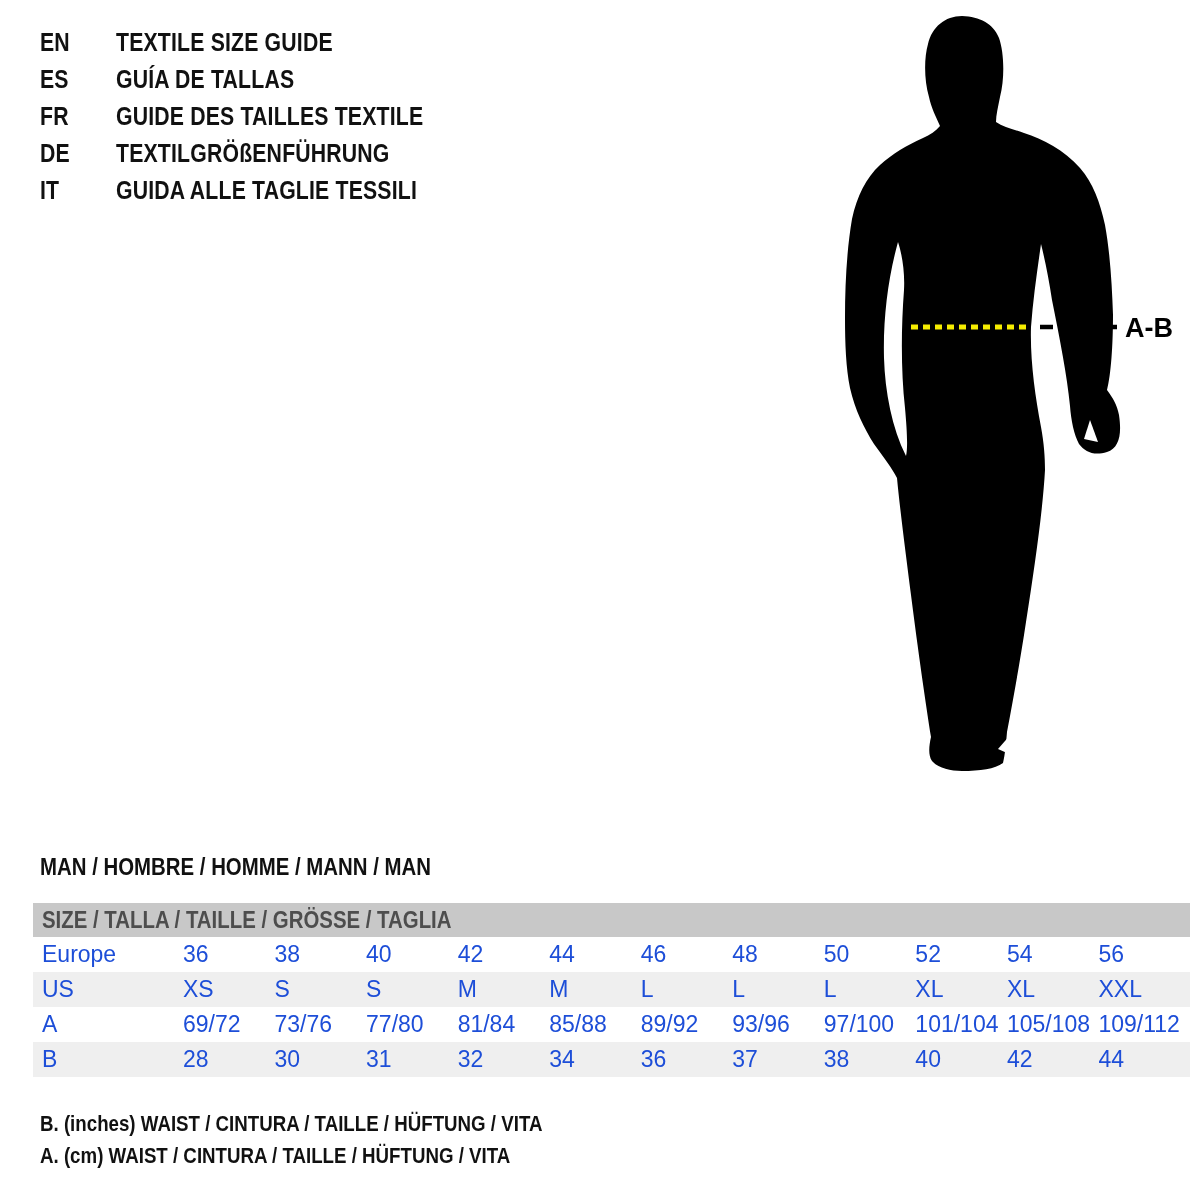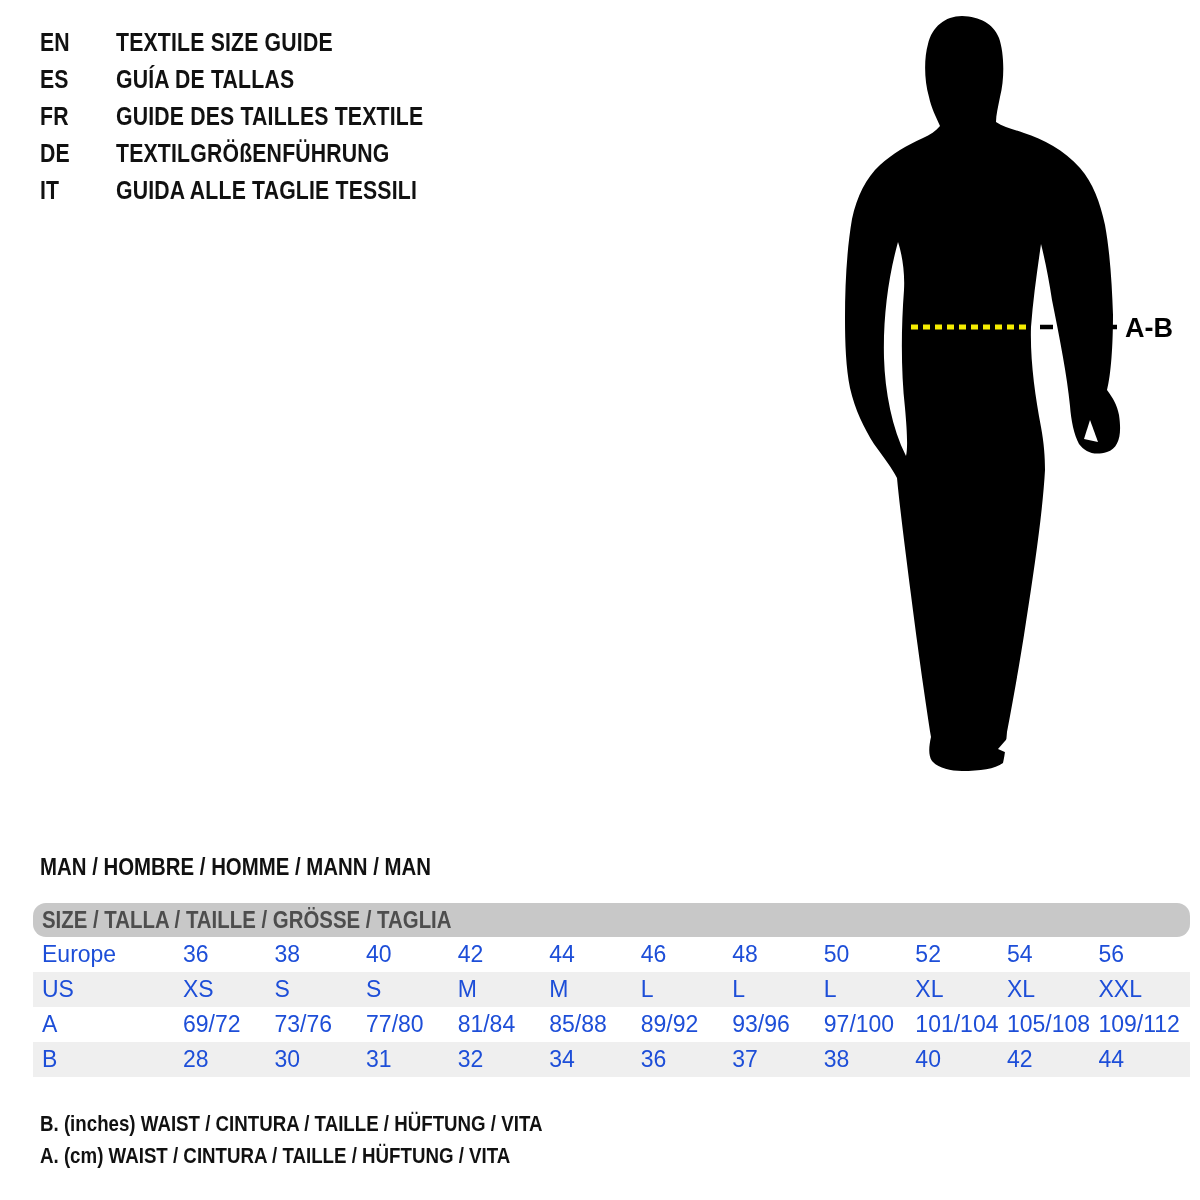--- a/index.html
+++ b/index.html
@@ -16,21 +16,21 @@
   
   .category-title{position:absolute;left:40px;top:221px;font-weight:700;font-size:26px;}
   .section-title{position:absolute;left:40px;top:853px;font-weight:700;font-size:24px;}
 
   
   .fig-svg{position:absolute;left:0;top:0;width:1200px;height:1200px;pointer-events:none;}
   .fig-svg text{font-family:"Liberation Sans",sans-serif;font-weight:700;font-size:27px;fill:#000;}
 
   
   .size-table{position:absolute;left:33px;top:903px;width:1157px;}
-  .thead{height:34px;line-height:34px;background:#c8c8c8;color:#4d4d4d;font-weight:700;font-size:24px;padding-left:9px;border-radius:13px;}
+  .thead{height:34px;line-height:34px;background:#c8c8c8;color:#4d4d4d;font-weight:700;font-size:24px;padding-left:9px;}
   .trow{display:grid;grid-template-columns:150px repeat(11,1fr);height:35px;line-height:35px;font-size:23px;color:#1d4ed8;}
   .trow.alt{background:#efefef;}
   .tlabel{padding-left:9px;text-align:left;}
   .tcell{text-align:left;}
 
   
   .notes{position:absolute;left:40px;top:1108px;}
   .note{height:32px;line-height:32px;font-weight:700;font-size:22px;}
 </style>
 </head>

